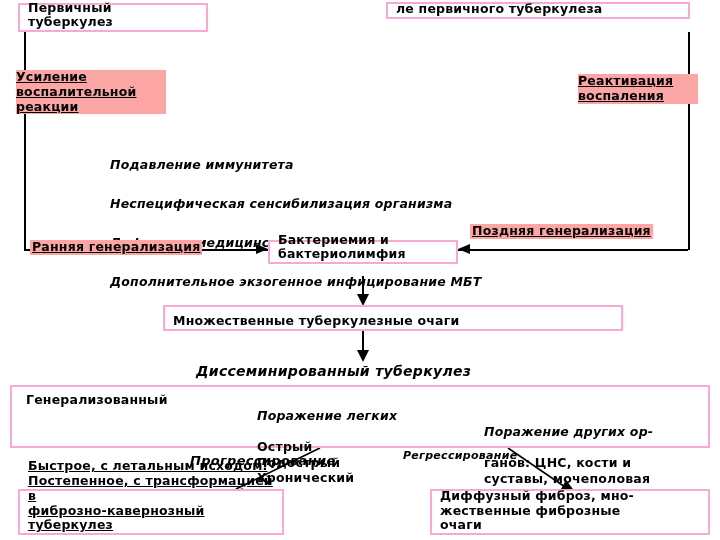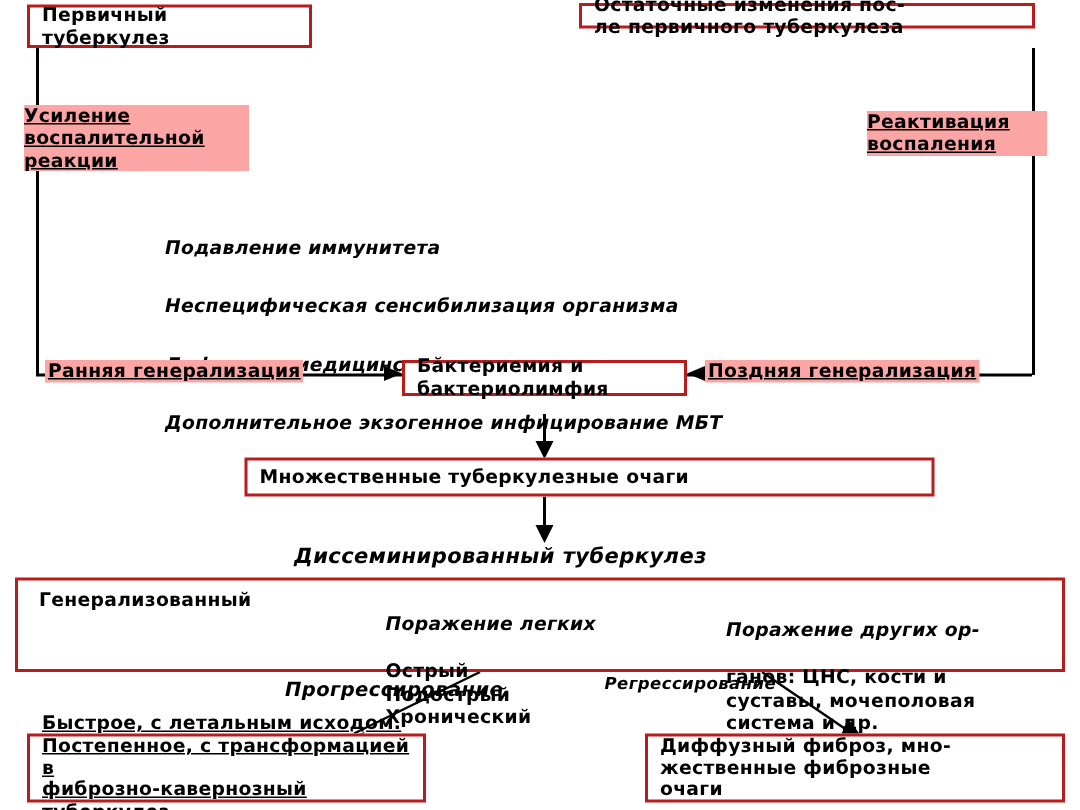--- a/index.html
+++ b/index.html
@@ -13,25 +13,25 @@
     height: 540px;
     background: #ffffff;
     font-family: "DejaVu Sans", "Liberation Sans", sans-serif;
     color: #000000;
     overflow: hidden;
   }
 
   
   .box {
     position: absolute;
-    border: 2px solid #b91c1c;
+    border: 2px solid #f9a8d4;
     background: #fff;
     box-sizing: border-box;
     display: flex;
-    align-items: center;
+    align-items: flex-end;
   }
   .box-inner {
     padding: 0 8px;
     font-size: 12.5px;
     font-weight: bold;
     line-height: 1.18;
     letter-spacing: 0.2px;
     white-space: pre-line;
   }
 
@@ -137,21 +137,21 @@
 
   <div class="label-ital" style="left:110px; top:136px; width:500px;">
     <div>Подавление иммунитета</div>
     <div>Неспецифическая сенсибилизация организма</div>
     <div>Дефекты в медицинской тактике</div>
     <div>Дополнительное экзогенное инфицирование МБТ</div>
   </div>
 
   <div class="label" style="left:30px; top:240px; padding:0 2px;">Ранняя генерализация</div>
 
-  <div class="label" style="left:470px; top:240px; padding:0 2px;">Поздняя генерализация</div>
+  <div class="label" style="left:470px; top:224px; padding:0 2px;">Поздняя генерализация</div>
 
   <div class="box" style="left:268px; top:240px; width:190px; height:24px;">
     <span class="box-inner">Бактериемия и
 бактериолимфия</span>
   </div>
 
   <div class="box" style="left:163px; top:305px; width:460px; height:26px;">
     <span class="box-inner">Множественные туберкулезные очаги</span>
   </div>
 
@@ -161,21 +161,21 @@
 
   <div class="col ital" style="left:26px; top:392px;">Генерализованный</div>
 
   <div class="col" style="left:257px; top:392px;">
     <div class="ital">Поражение легких</div>
     <div>Острый
 Подострый
 Хронический</div>
   </div>
 
-  <div class="col" style="left:484px; top:396px; width:215px;">
+  <div class="col" style="left:484px; top:408px; width:215px;">
     <div class="ital">Поражение других ор-</div>
     <div>ганов: ЦНС, кости и
 суставы, мочеполовая
 система и др.</div>
   </div>
 
   <div class="heading-ital" style="left:190px; top:453px; font-size:13px;">Прогрессирование</div>
 
   <div class="heading-ital" style="left:403px; top:449px; font-size:11px;">Регрессирование</div>
 

